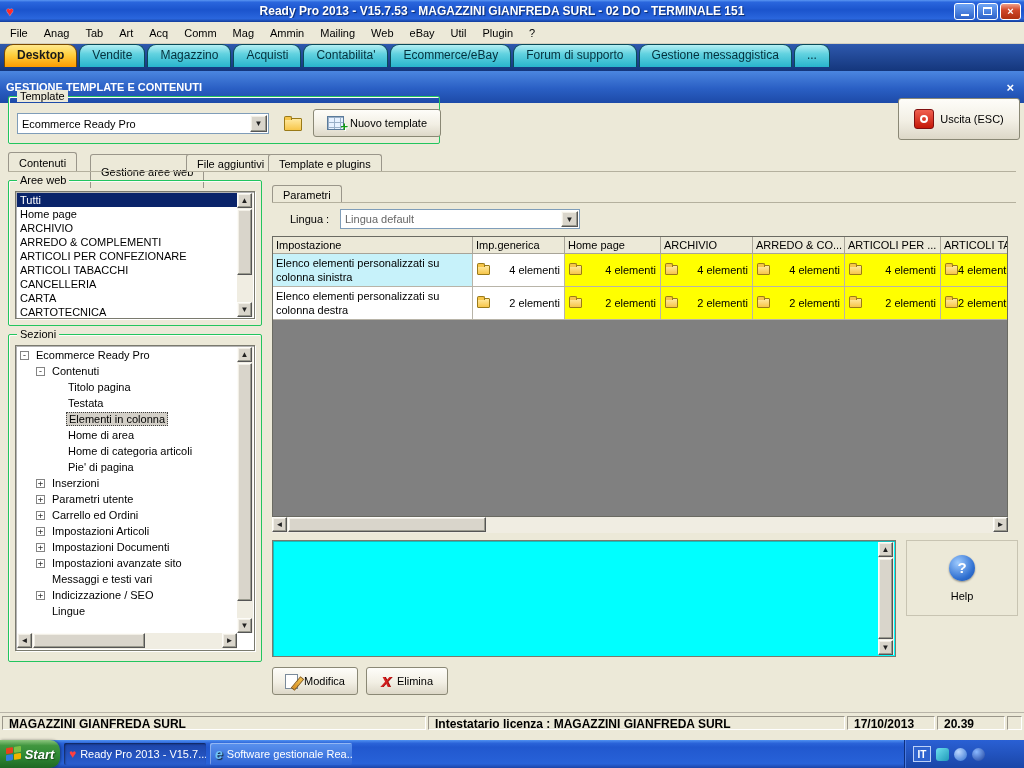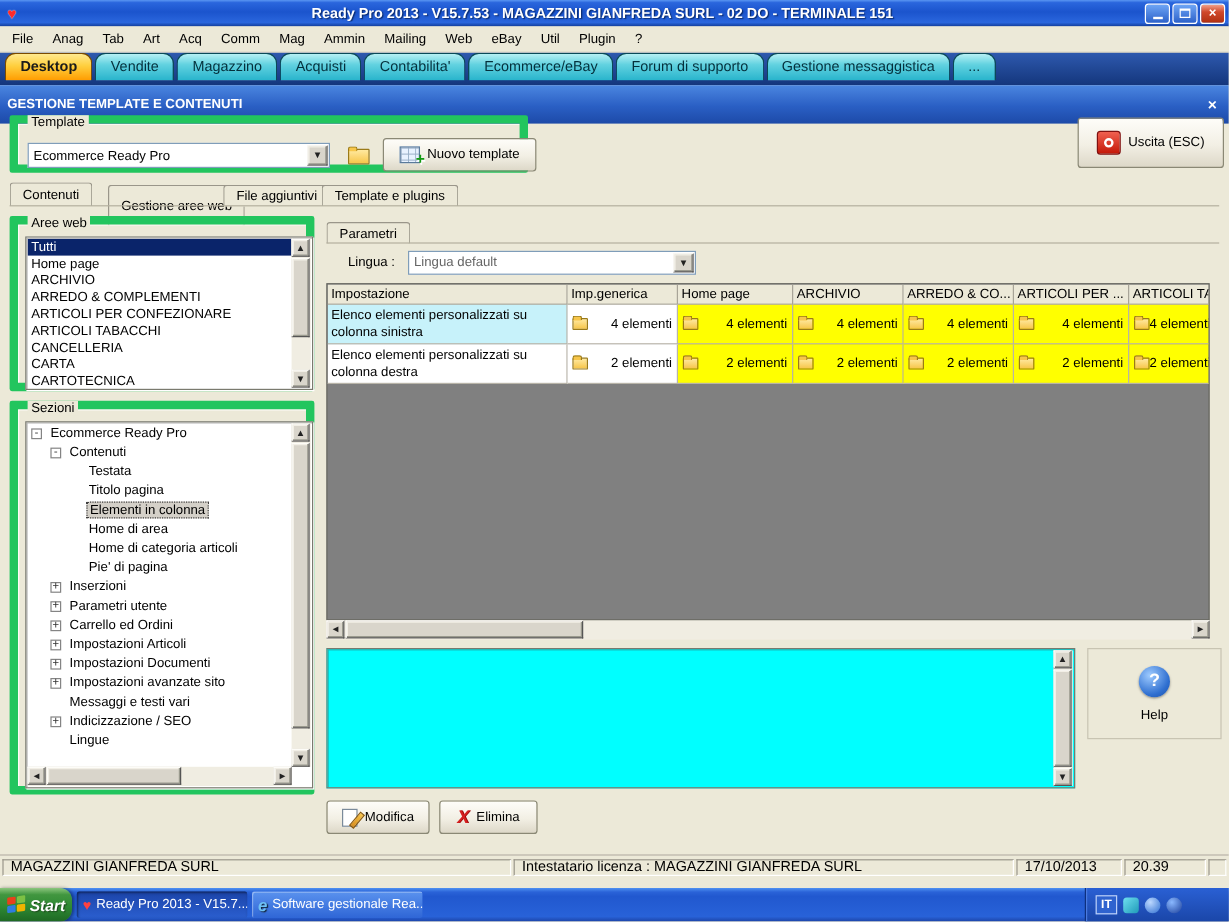--- a/index.html
+++ b/index.html
@@ -24,21 +24,21 @@
   
   .navbar{left:0;top:44px;width:1024px;height:27px;background:linear-gradient(180deg,#2e59ae,#14367c);display:flex;align-items:flex-start;padding-left:4px}
   .nav-tab{height:23px;line-height:21px;padding:0 12px;margin-right:2px;border-radius:9px 9px 0 0;background:linear-gradient(180deg,#b6f0f4 0%,#62d2e0 40%,#28b4cc 100%);border:1px solid #0a4a58;border-bottom:none;color:#04303c;font-size:12px;white-space:nowrap}
   .nav-tab.active{background:linear-gradient(180deg,#ffe98e 0%,#ffcf3e 45%,#ff9c00 100%);border-color:#7a4a00;color:#1a1a1a;font-weight:bold}
 
   
   .panel-titlebar{left:0;top:71px;width:1024px;height:19px;background:linear-gradient(180deg,#4b86e0 0%,#2a5fc4 55%,#1d4aa8 100%);color:#fff;font-weight:bold;display:flex;align-items:center;padding:16px 6px;font-size:11px}
   .panel-close{margin-left:auto;margin-right:4px;font-size:13px;font-weight:bold}
 
   
-  .group{border:7px solid #22c55e;border-radius:2px;box-shadow:inset 1px 1px 0 #fdfcf8;position:absolute}
+  .group{border:1px solid #22c55e;border-radius:2px;box-shadow:inset 1px 1px 0 #fdfcf8;position:absolute}
   .group-label{position:absolute;top:-7px;left:8px;background:#ece9d8;padding:0 3px;line-height:12px}
 
   
   .btn3d{background:#d9d5cb;border:1px solid;border-color:#fdfcf8 #555 #555 #fdfcf8;box-shadow:inset -1px -1px 0 #9a9a8e,inset 1px 1px 0 #f2efe6;display:flex;align-items:center;justify-content:center;font-size:8px;color:#222}
   .sunken{background:#fff;border:1px solid #7a7a6e;box-shadow:inset 1px 1px 0 rgba(64,64,64,.4),1px 1px 0 #fff}
   .combo{background:#fff;border:1px solid #7f9db9;position:relative;display:flex;align-items:center;padding-left:4px}
   .combo-btn{position:absolute;right:1px;top:1px;bottom:1px;width:17px}
 
   
   .xp-btn{background:linear-gradient(180deg,#fefdf9 0%,#f2efe4 55%,#ddd8c8 100%);border:1px solid #8a8875;border-radius:3px;display:flex;align-items:center;justify-content:center;gap:6px;font-size:11px}
@@ -86,21 +86,21 @@
   .gc.selcell{background:#c7f2fa}
   .w0{width:200px;flex:none}.w1{width:92px;flex:none}.w2{width:96px;flex:none}.w3{width:92px;flex:none}.w4{width:92px;flex:none}.w5{width:96px;flex:none}.w6{width:68px;flex:none}
 
   
   .desc{left:272px;top:540px;width:624px;height:117px;background:#00ffff;border:1px solid #7a7a6e;box-shadow:inset 1px 1px 0 rgba(64,64,64,.35);color:#002;line-height:14px}
   .desc-text{position:absolute;left:6px;top:4px;right:22px}
   .help-panel{left:906px;top:540px;width:112px;height:76px;background:#ece9d8;border:1px solid #c8c4b2;display:flex;flex-direction:column;align-items:center;justify-content:center;gap:9px}
 
   
   .statusbar{left:0;top:712px;width:1024px;height:28px;background:#ece9d8;border-top:1px solid #b8b4a8}
-  .status-panel{position:absolute;top:3px;height:14px;border:1px solid;border-color:#9a968a #fff #fff #9a968a;display:flex;align-items:flex-end;padding:0 6px;font-weight:normal;font-size:12px;white-space:nowrap;overflow:hidden}
+  .status-panel{position:absolute;top:3px;height:14px;border:1px solid;border-color:#9a968a #fff #fff #9a968a;display:flex;align-items:flex-start;padding:0 6px;font-weight:bold;font-size:12px;white-space:nowrap;overflow:hidden}
 
   
   .taskbar{left:0;top:740px;width:1024px;height:28px;background:linear-gradient(180deg,#4f91f2 0%,#2a63d8 12%,#2158cf 25%,#2862d8 85%,#1c44a8 100%)}
   .start-btn{position:absolute;left:0;top:0;width:60px;height:28px;border-radius:0 10px 10px 0;background:linear-gradient(180deg,#8cc67e 0%,#41963f 20%,#2f8a34 55%,#1e6823 100%);display:flex;align-items:center;justify-content:center;gap:4px;color:#fff;font-weight:bold;font-style:italic;font-size:13px;text-shadow:1px 1px 1px #1d4a1d;box-shadow:1px 0 3px rgba(0,0,0,.4)}
   .flag{width:15px;height:14px;display:grid;grid-template-columns:7px 7px;grid-template-rows:6px 6px;gap:1px;transform:skewY(-8deg)}
   .flag span{border-radius:1px}
   .task-btn{position:absolute;top:3px;width:142px;height:22px;border-radius:2px;color:#fff;display:flex;align-items:center;gap:4px;padding:0 5px;font-size:11px;white-space:nowrap;overflow:hidden}
   .task-btn.pressed{background:linear-gradient(180deg,#1c44a8,#2a5ecf);box-shadow:inset 1px 1px 2px rgba(0,0,0,.5)}
   .task-btn.raised{background:linear-gradient(180deg,#5a92ee,#2f66d6);box-shadow:inset 1px 1px 0 rgba(255,255,255,.35)}
   .task-heart{color:#ff4040;font-size:12px}
@@ -238,25 +238,25 @@
       <div class="tree-row lvl0">
           <span class="tree-box">-</span>
           <span class="tree-label">Ecommerce Ready Pro</span>
         </div>
       <div class="tree-row lvl1">
           <span class="tree-box">-</span>
           <span class="tree-label">Contenuti</span>
         </div>
       <div class="tree-row lvl2">
           <span class="tree-box empty"></span>
+          <span class="tree-label">Titolo pagina</span>
+        </div>
+      <div class="tree-row lvl2">
+          <span class="tree-box empty"></span>
           <span class="tree-label">Testata</span>
-        </div>
-      <div class="tree-row lvl2">
-          <span class="tree-box empty"></span>
-          <span class="tree-label">Titolo pagina</span>
         </div>
       <div class="tree-row lvl2">
           <span class="tree-box empty"></span>
           <span class="tree-label selected">Elementi in colonna</span>
         </div>
       <div class="tree-row lvl2">
           <span class="tree-box empty"></span>
           <span class="tree-label">Home di area</span>
         </div>
       <div class="tree-row lvl2">

